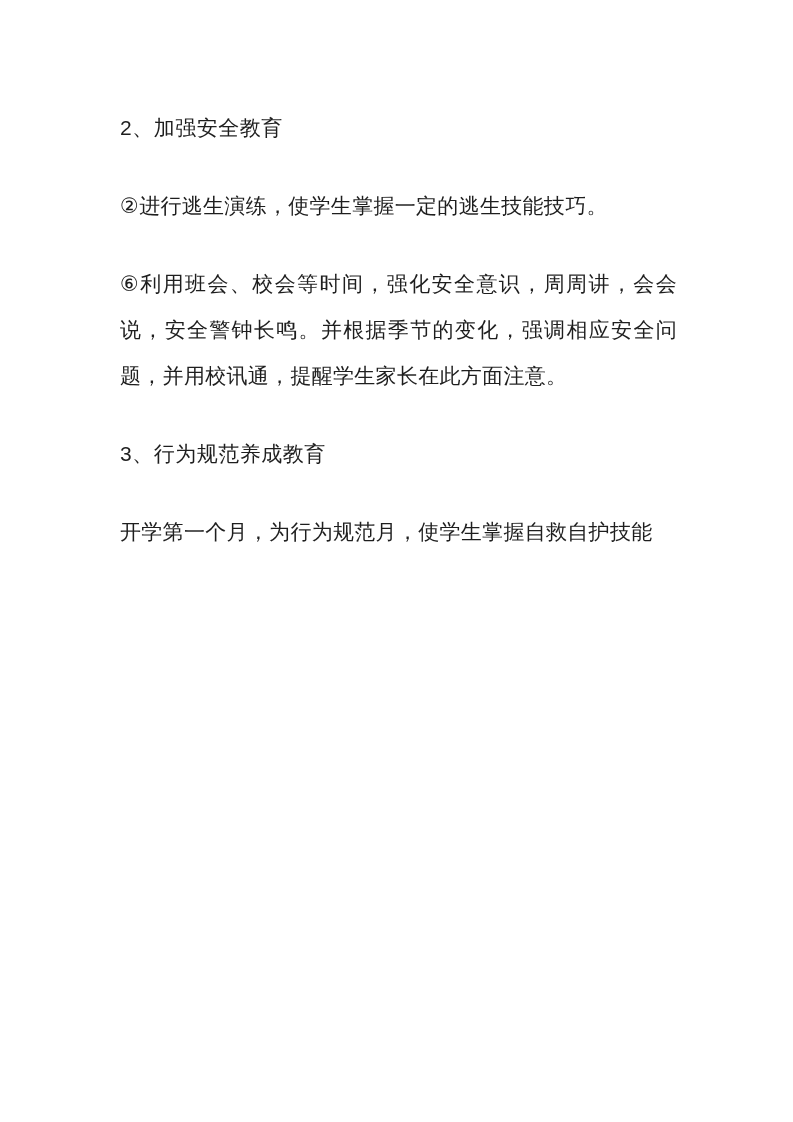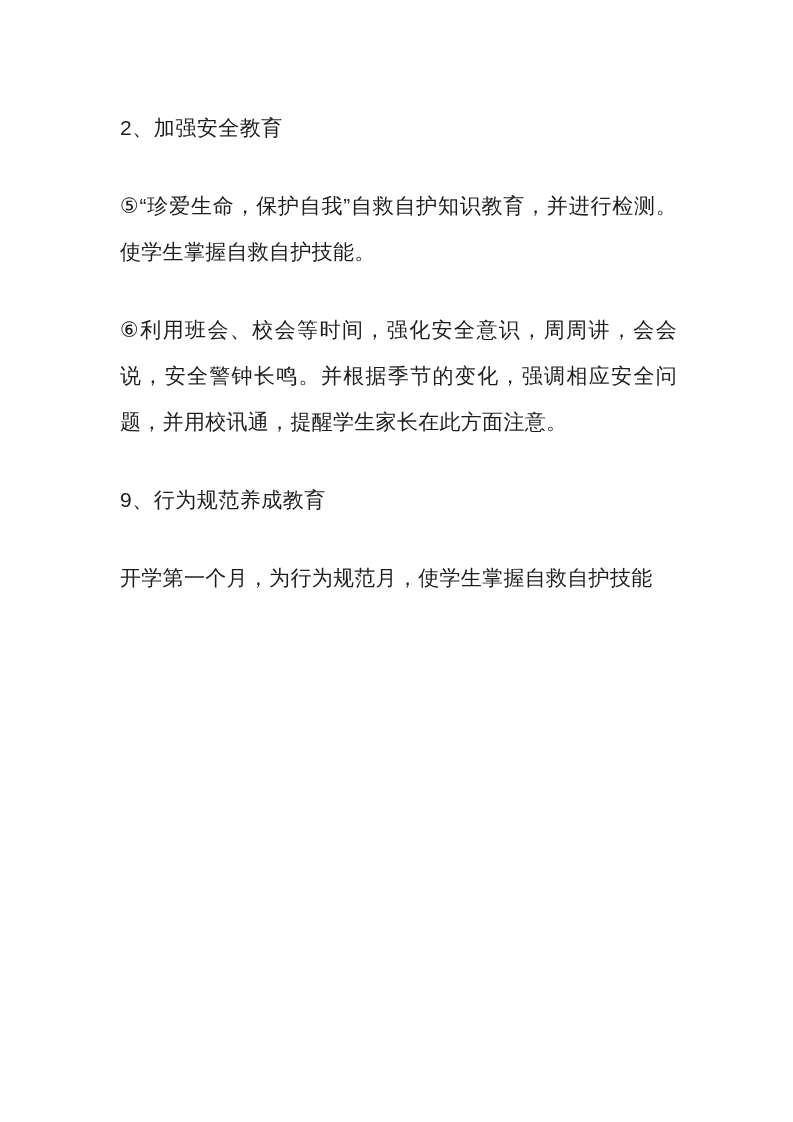--- a/index.html
+++ b/index.html
@@ -32,17 +32,17 @@
   .doc-heading {
     text-align: left;
     letter-spacing: 0.5px;
   }
 </style>
 </head>
 <body>
 
 <div class="page">
   <p class="doc-block doc-heading">2、加强安全教育</p>
-  <p class="doc-block">⑤“珍爱生命，保护自我”自救自护知识教育，并进行检测。使学生掌握自救自护技能。</p>
+  <p class="doc-block">②进行逃生演练，使学生掌握一定的逃生技能技巧。</p>
   <p class="doc-block">⑥利用班会、校会等时间，强化安全意识，周周讲，会会说，安全警钟长鸣。并根据季节的变化，强调相应安全问题，并用校讯通，提醒学生家长在此方面注意。</p>
-  <p class="doc-block doc-heading">9、行为规范养成教育</p>
+  <p class="doc-block doc-heading">3、行为规范养成教育</p>
   <p class="doc-block">开学第一个月，为行为规范月，使学生掌握自救自护技能</p>
 </div>
 
 </body></html>

